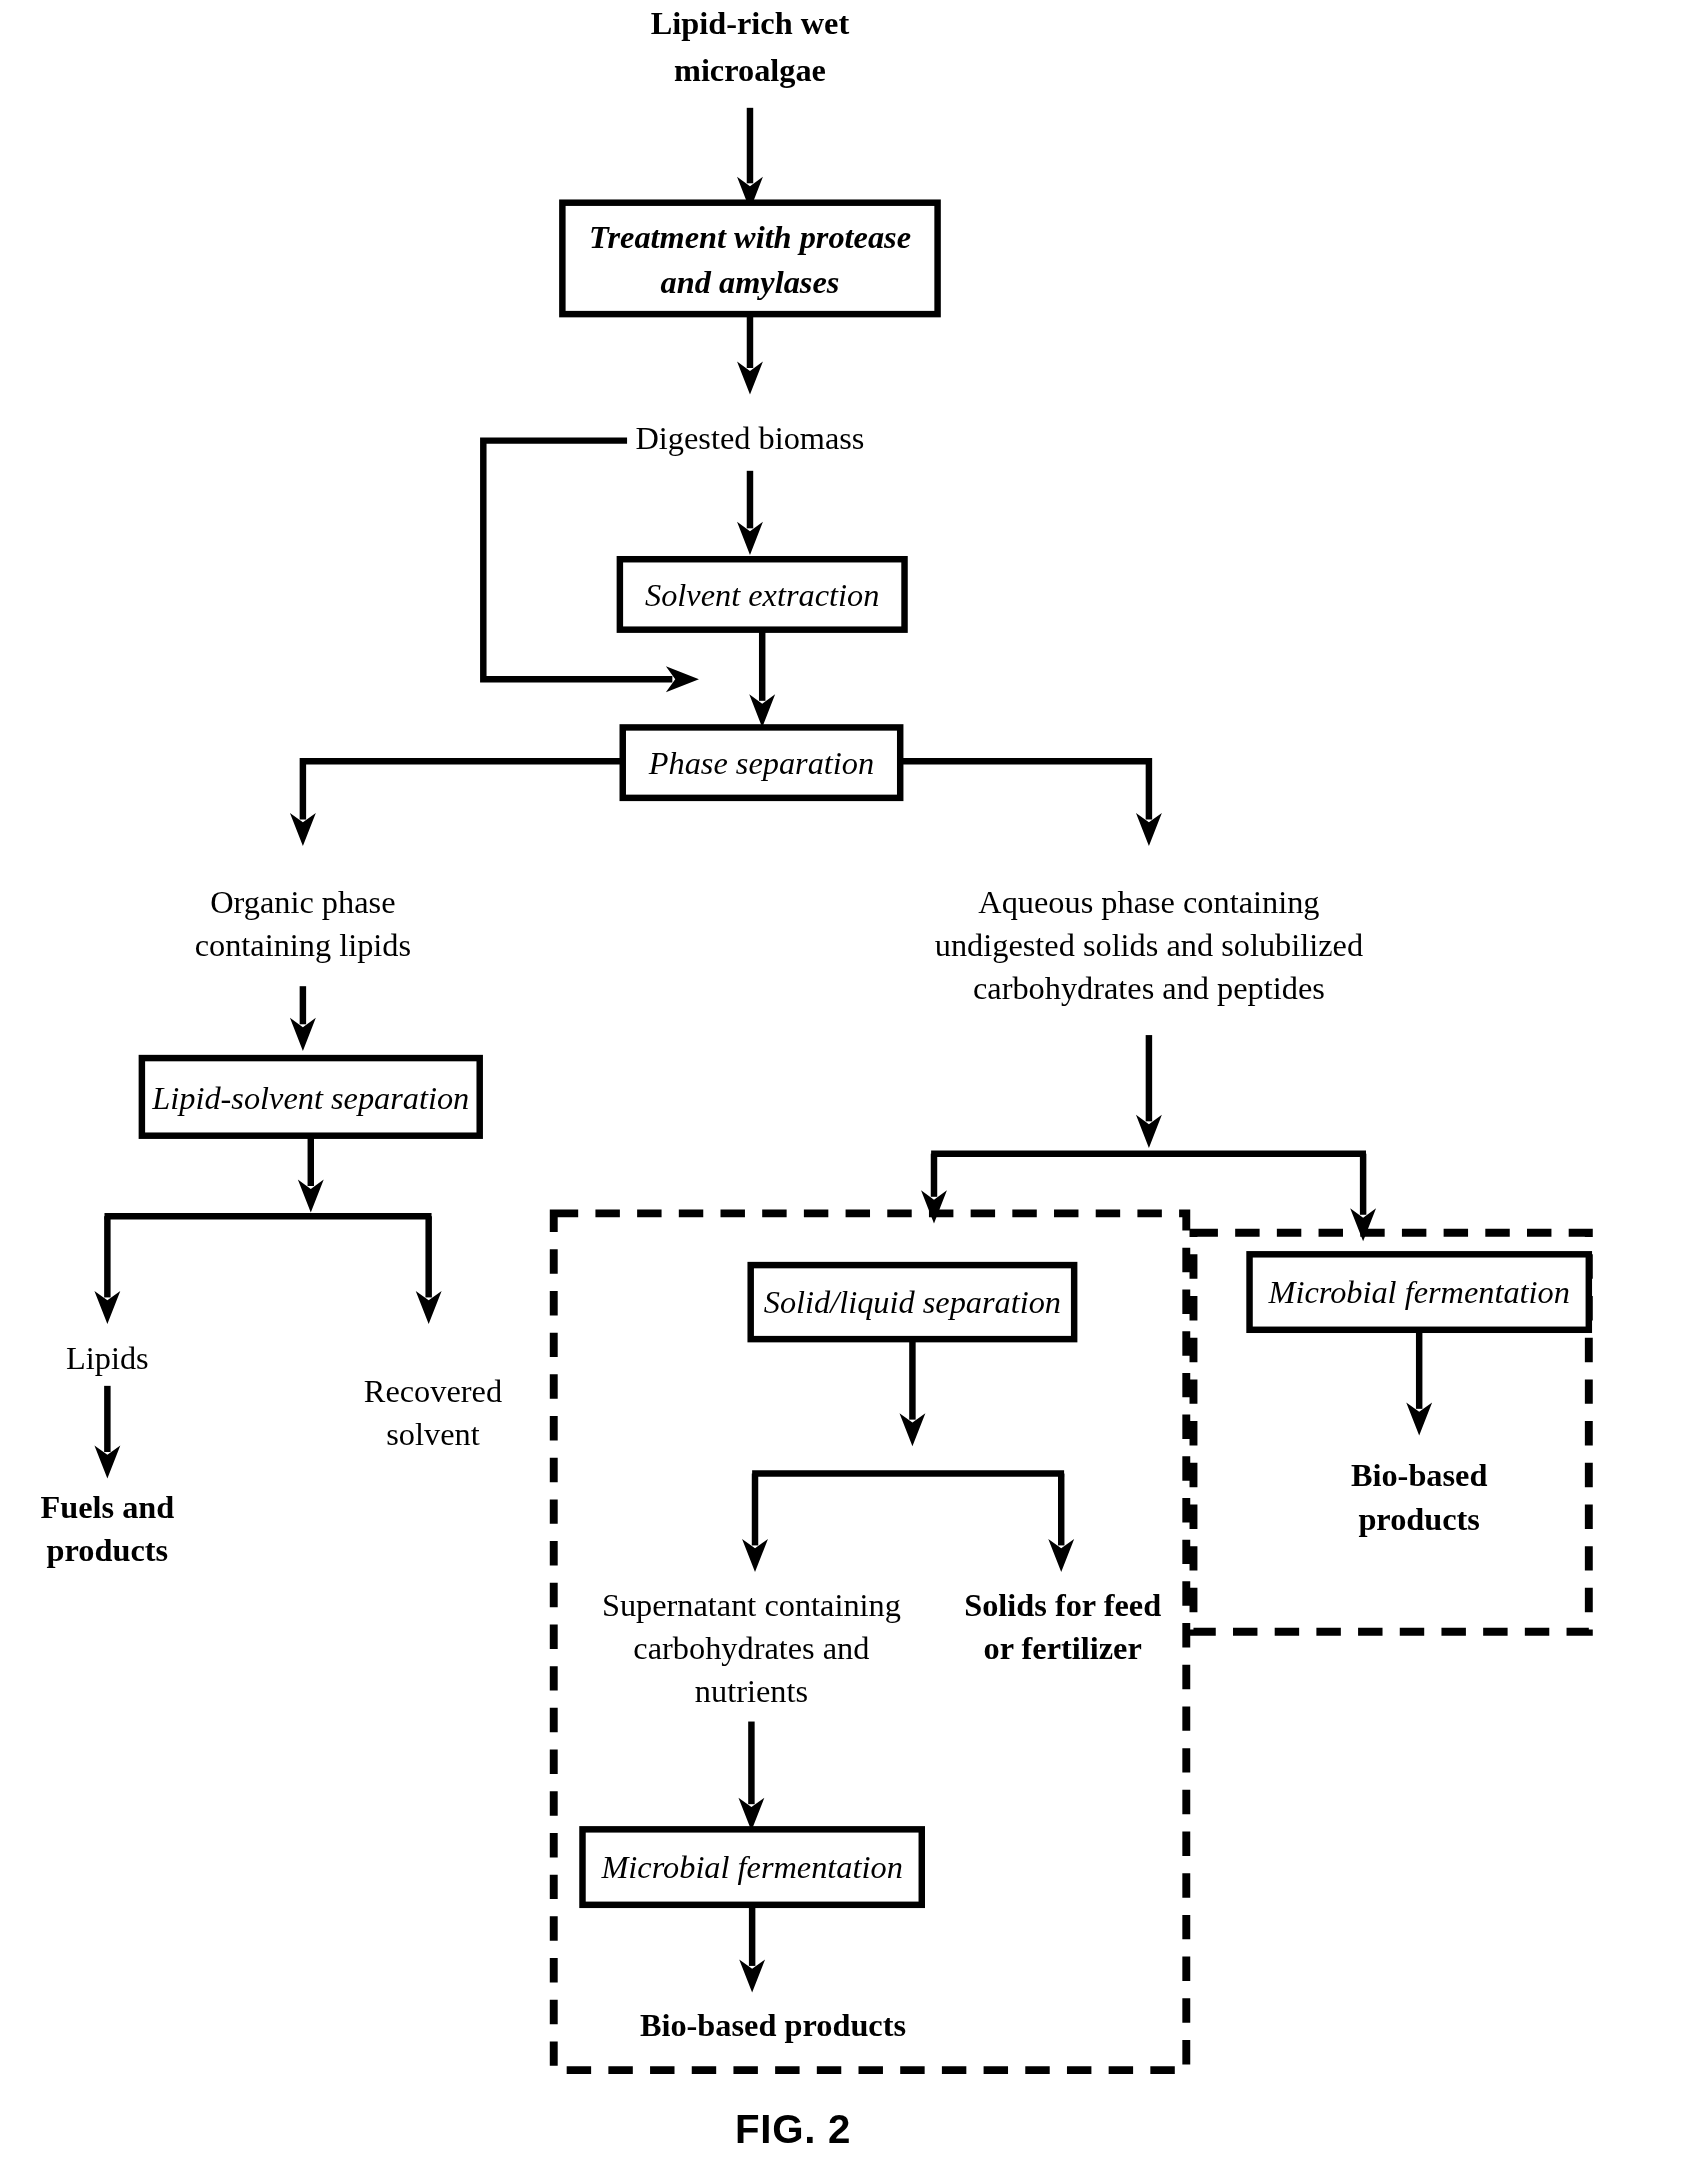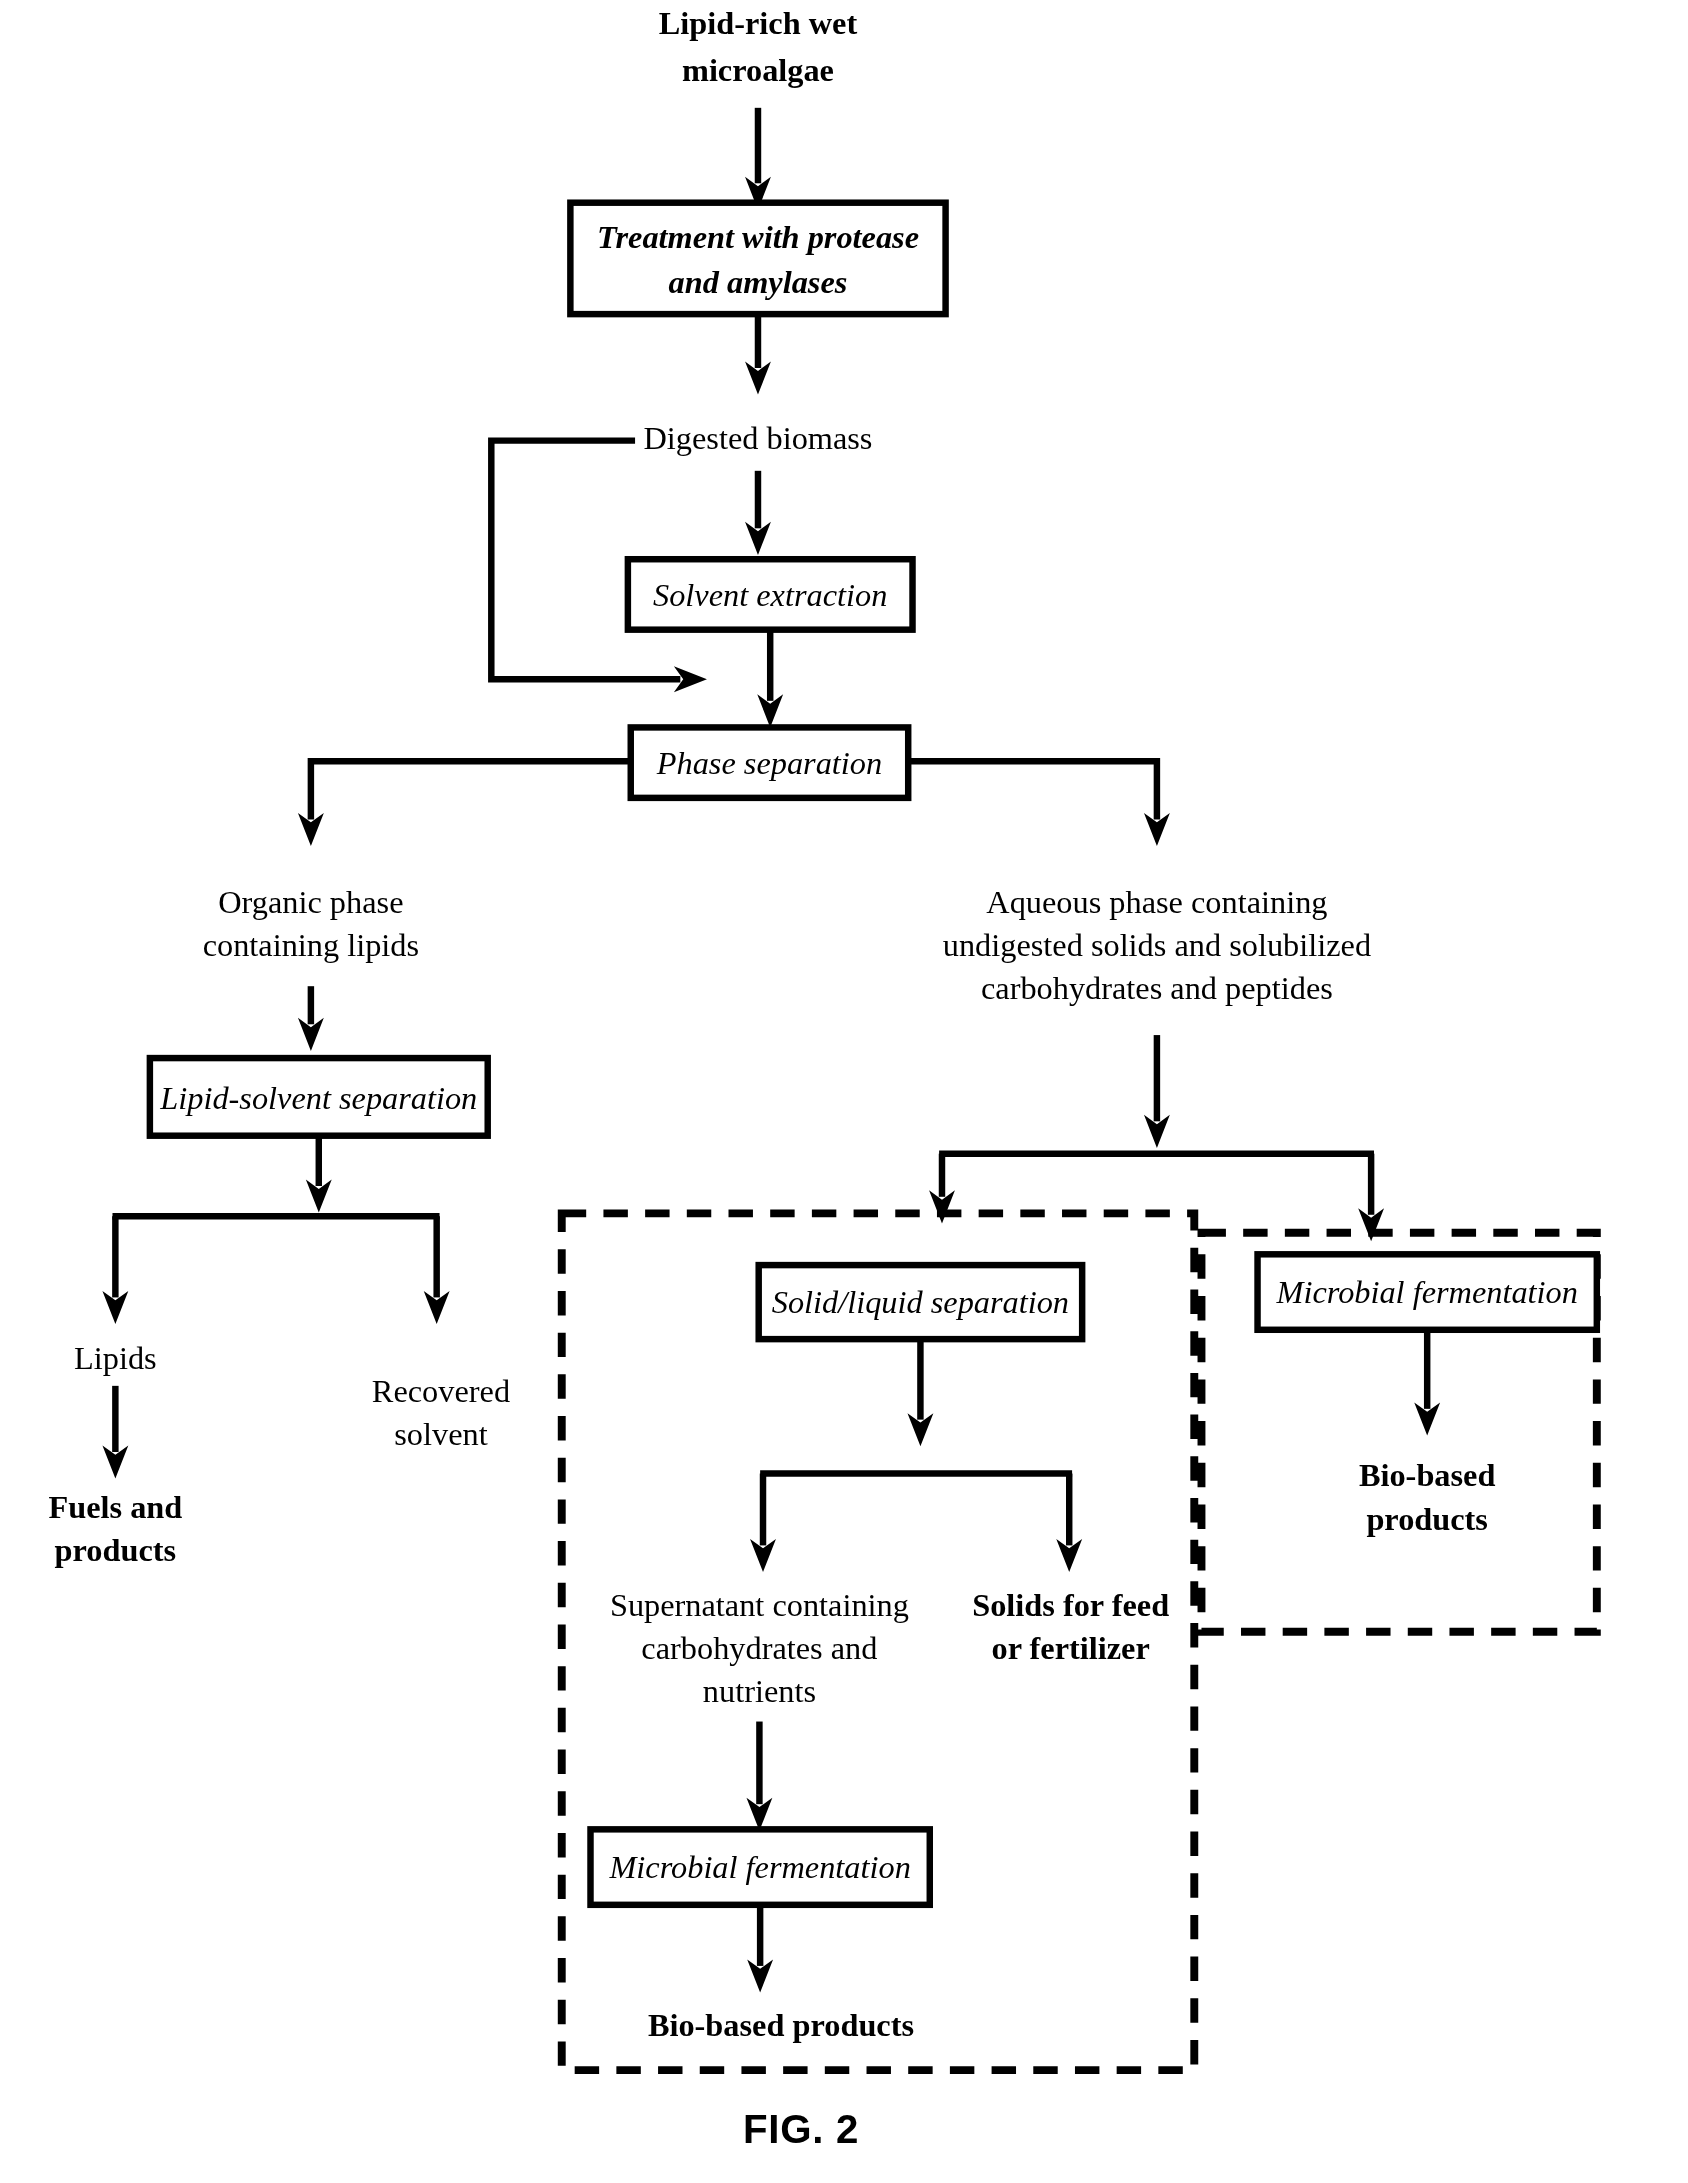--- a/index.html
+++ b/index.html
@@ -10,21 +10,20 @@
   body {
     width: 1689px;
     height: 2183px;
     font-family: "Liberation Serif", "DejaVu Serif", serif;
     position: relative;
     overflow: hidden;
   }
   #figure-root {
     position: absolute;
     inset: 0;
-    margin-left: 8px;
   }
   svg#flow {
     position: absolute;
     top: 0; left: 0;
     width: 1689px;
     height: 2183px;
     display: block;
   }
   .proc-box-rect {
     fill: #ffffff;

